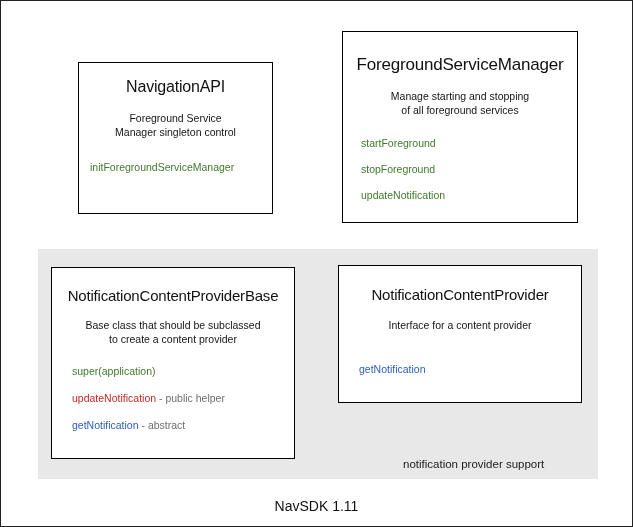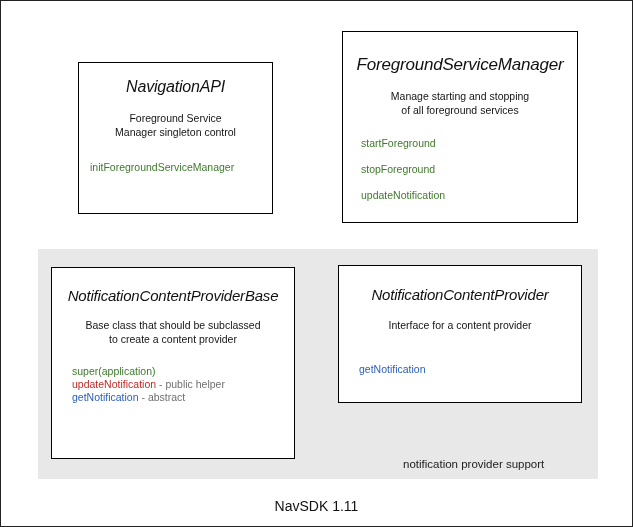--- a/index.html
+++ b/index.html
@@ -31,21 +31,20 @@
     display: flex;
     flex-direction: column;
     align-items: center;
   }
   .class-title {
     font-size: 16px;
     color: #111111;
     text-align: left;
     letter-spacing: -0.2px;
     white-space: nowrap;
-    font-style: italic;
   }
   .class-desc {
     font-size: 10.5px;
     color: #141414;
     text-align: center;
     line-height: 13.5px;
   }
   .member-list {
     width: 100%;
     box-sizing: border-box;
@@ -102,21 +101,21 @@
 
   #group-panel { left: 37px; top: 248px; width: 560px; height: 230px; }
   #group-label { left: 394px; top: 457px; padding-left: 8px; }
 
   #box-notification-content-provider-base {
     left: 50px; top: 266px; width: 244px; height: 192px;
     padding-top: 19px;
   }
   #box-notification-content-provider-base .class-title { font-size: 15px; }
   #box-notification-content-provider-base .class-desc { margin-top: 15px; }
-  #box-notification-content-provider-base .member-list { margin-top: 19px; padding-left: 20px; }
+  #box-notification-content-provider-base .member-list { margin-top: 19px; padding-left: 20px; gap: 14px; }
 
   #box-notification-content-provider {
     left: 337px; top: 264px; width: 244px; height: 138px;
     padding-top: 20px;
   }
   #box-notification-content-provider .class-title { font-size: 15px; }
   #box-notification-content-provider .class-desc { margin-top: 16px; }
   #box-notification-content-provider .member-list { margin-top: 30px; padding-left: 20px; gap: 14px; }
 
   #footer-caption { left: 0; top: 497px; }

